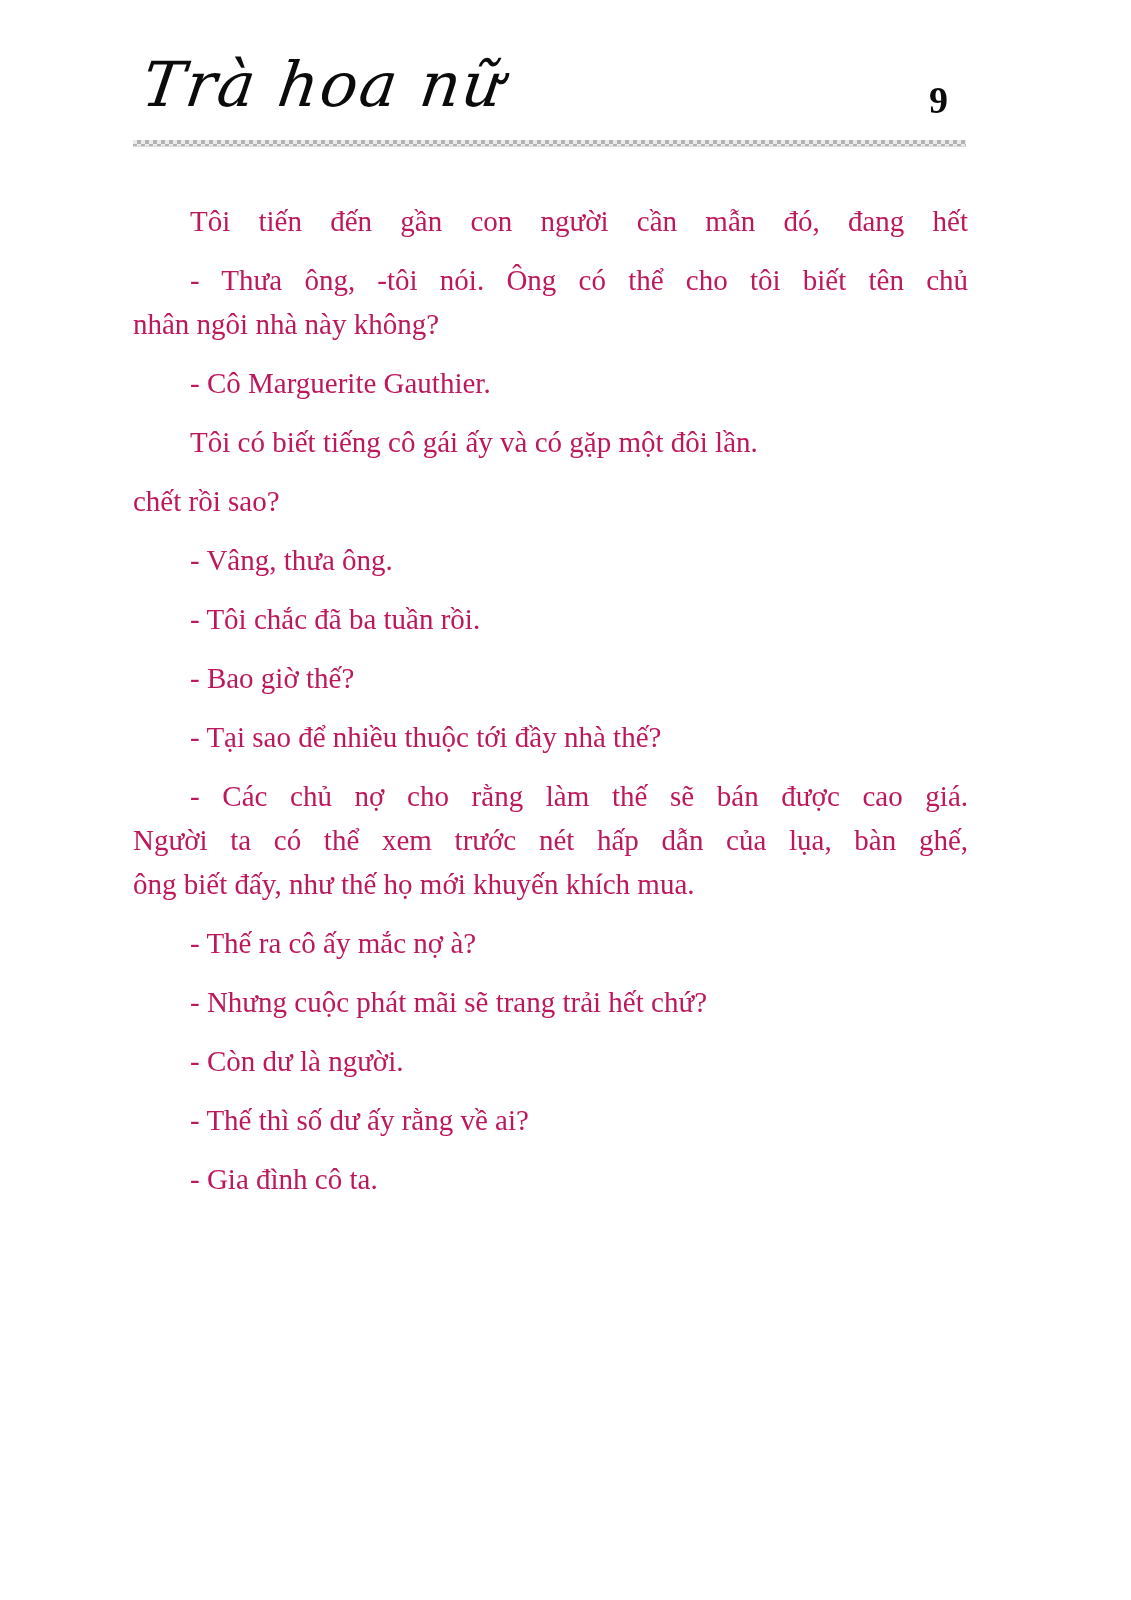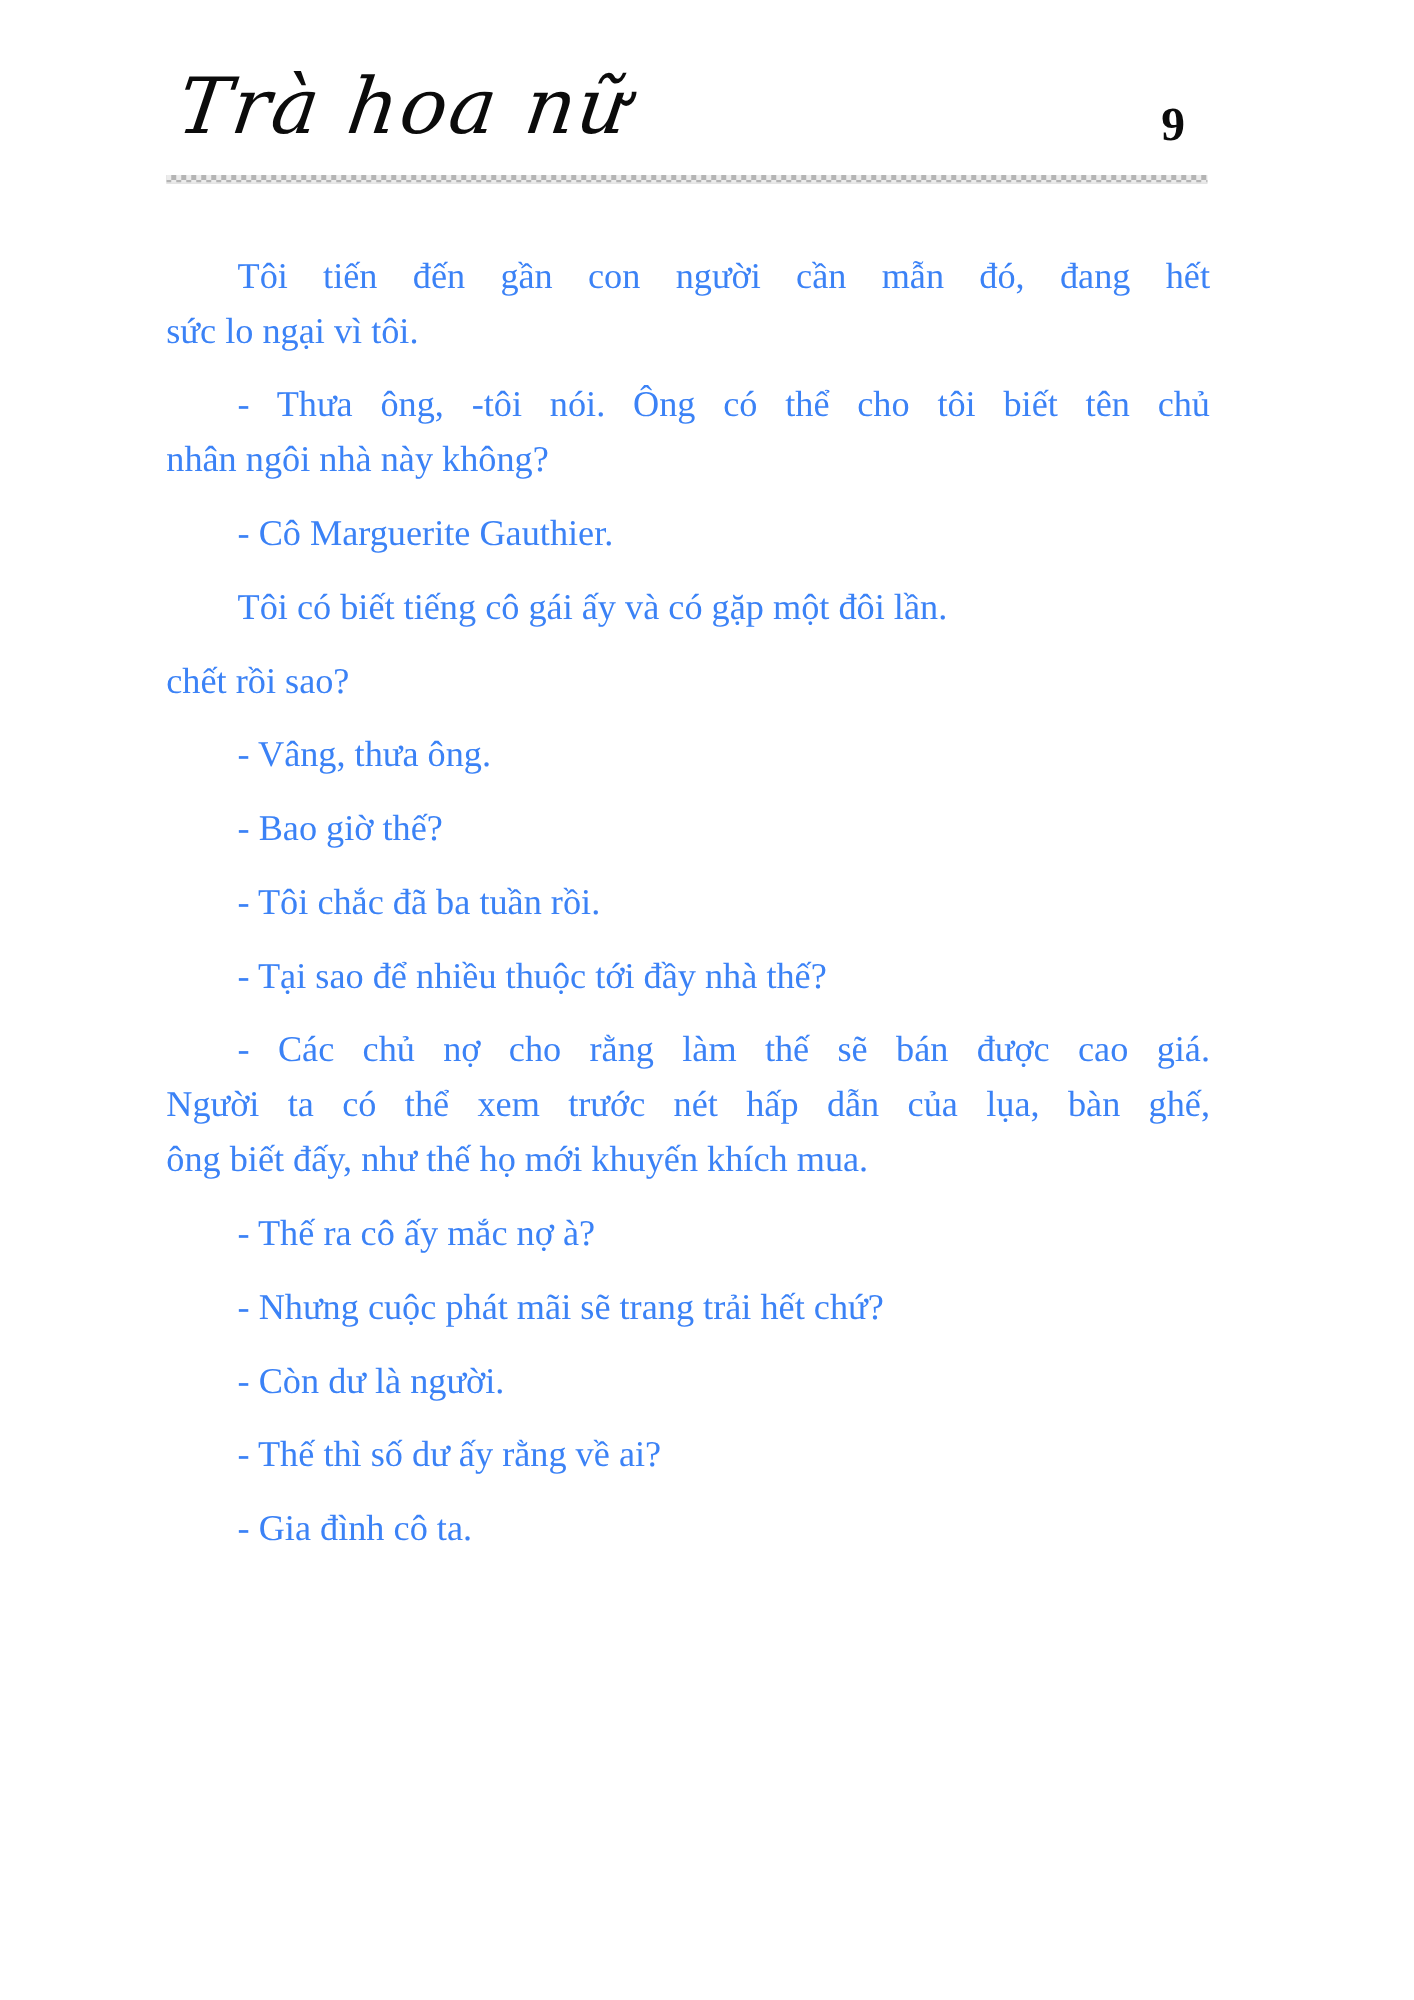--- a/index.html
+++ b/index.html
@@ -64,21 +64,21 @@
   }
 
   
   .page-body {
     position: absolute;
     top: 199px;
     left: 133px;
     width: 835px;
     font-size: 29px;
     line-height: 44px;
-    color: #3b82f6;
+    color: #be185d;
   }
 
   .paragraph { margin-bottom: 15px; }
 
   .ln {
     text-align: justify;
     white-space: normal;
   }
   .ln.full { text-align-last: justify; }
   .ln.first { text-indent: 57px; }
@@ -91,43 +91,42 @@
   <div class="header">
     <div class="running-title">Trà hoa nữ</div>
     <div class="page-number">9</div>
   </div>
 
   <div class="header-rule"></div>
 
   <main class="page-body" id="page-body">
       <div class="paragraph">
         <div class="ln first full">Tôi tiến đến gần con người cần mẫn đó, đang hết</div>
-        <div class="ln">sức lo ngại vì tôi.</div>
       </div>
       <div class="paragraph">
         <div class="ln first full">- Thưa ông, -tôi nói. Ông có thể cho tôi biết tên chủ</div>
         <div class="ln">nhân ngôi nhà này không?</div>
       </div>
       <div class="paragraph">
         <div class="ln first">- Cô Marguerite Gauthier.</div>
       </div>
       <div class="paragraph">
         <div class="ln first">Tôi có biết tiếng cô gái ấy và có gặp một đôi lần.</div>
       </div>
       <div class="paragraph">
         <div class="ln">chết rồi sao?</div>
       </div>
       <div class="paragraph">
         <div class="ln first">- Vâng, thưa ông.</div>
       </div>
       <div class="paragraph">
-        <div class="ln first">- Bao giờ thế?</div>
+        <div class="ln first">- Tôi chắc đã ba tuần rồi.</div>
       </div>
       <div class="paragraph">
-        <div class="ln first">- Tôi chắc đã ba tuần rồi.</div>
+        <div class="ln first">- Bao giờ thế?</div>
       </div>
       <div class="paragraph">
         <div class="ln first">- Tại sao để nhiều thuộc tới đầy nhà thế?</div>
       </div>
       <div class="paragraph">
         <div class="ln first full">- Các chủ nợ cho rằng làm thế sẽ bán được cao giá.</div>
         <div class="ln full">Người ta có thể xem trước nét hấp dẫn của lụa, bàn ghế,</div>
         <div class="ln">ông biết đấy, như thế họ mới khuyến khích mua.</div>
       </div>
       <div class="paragraph">

